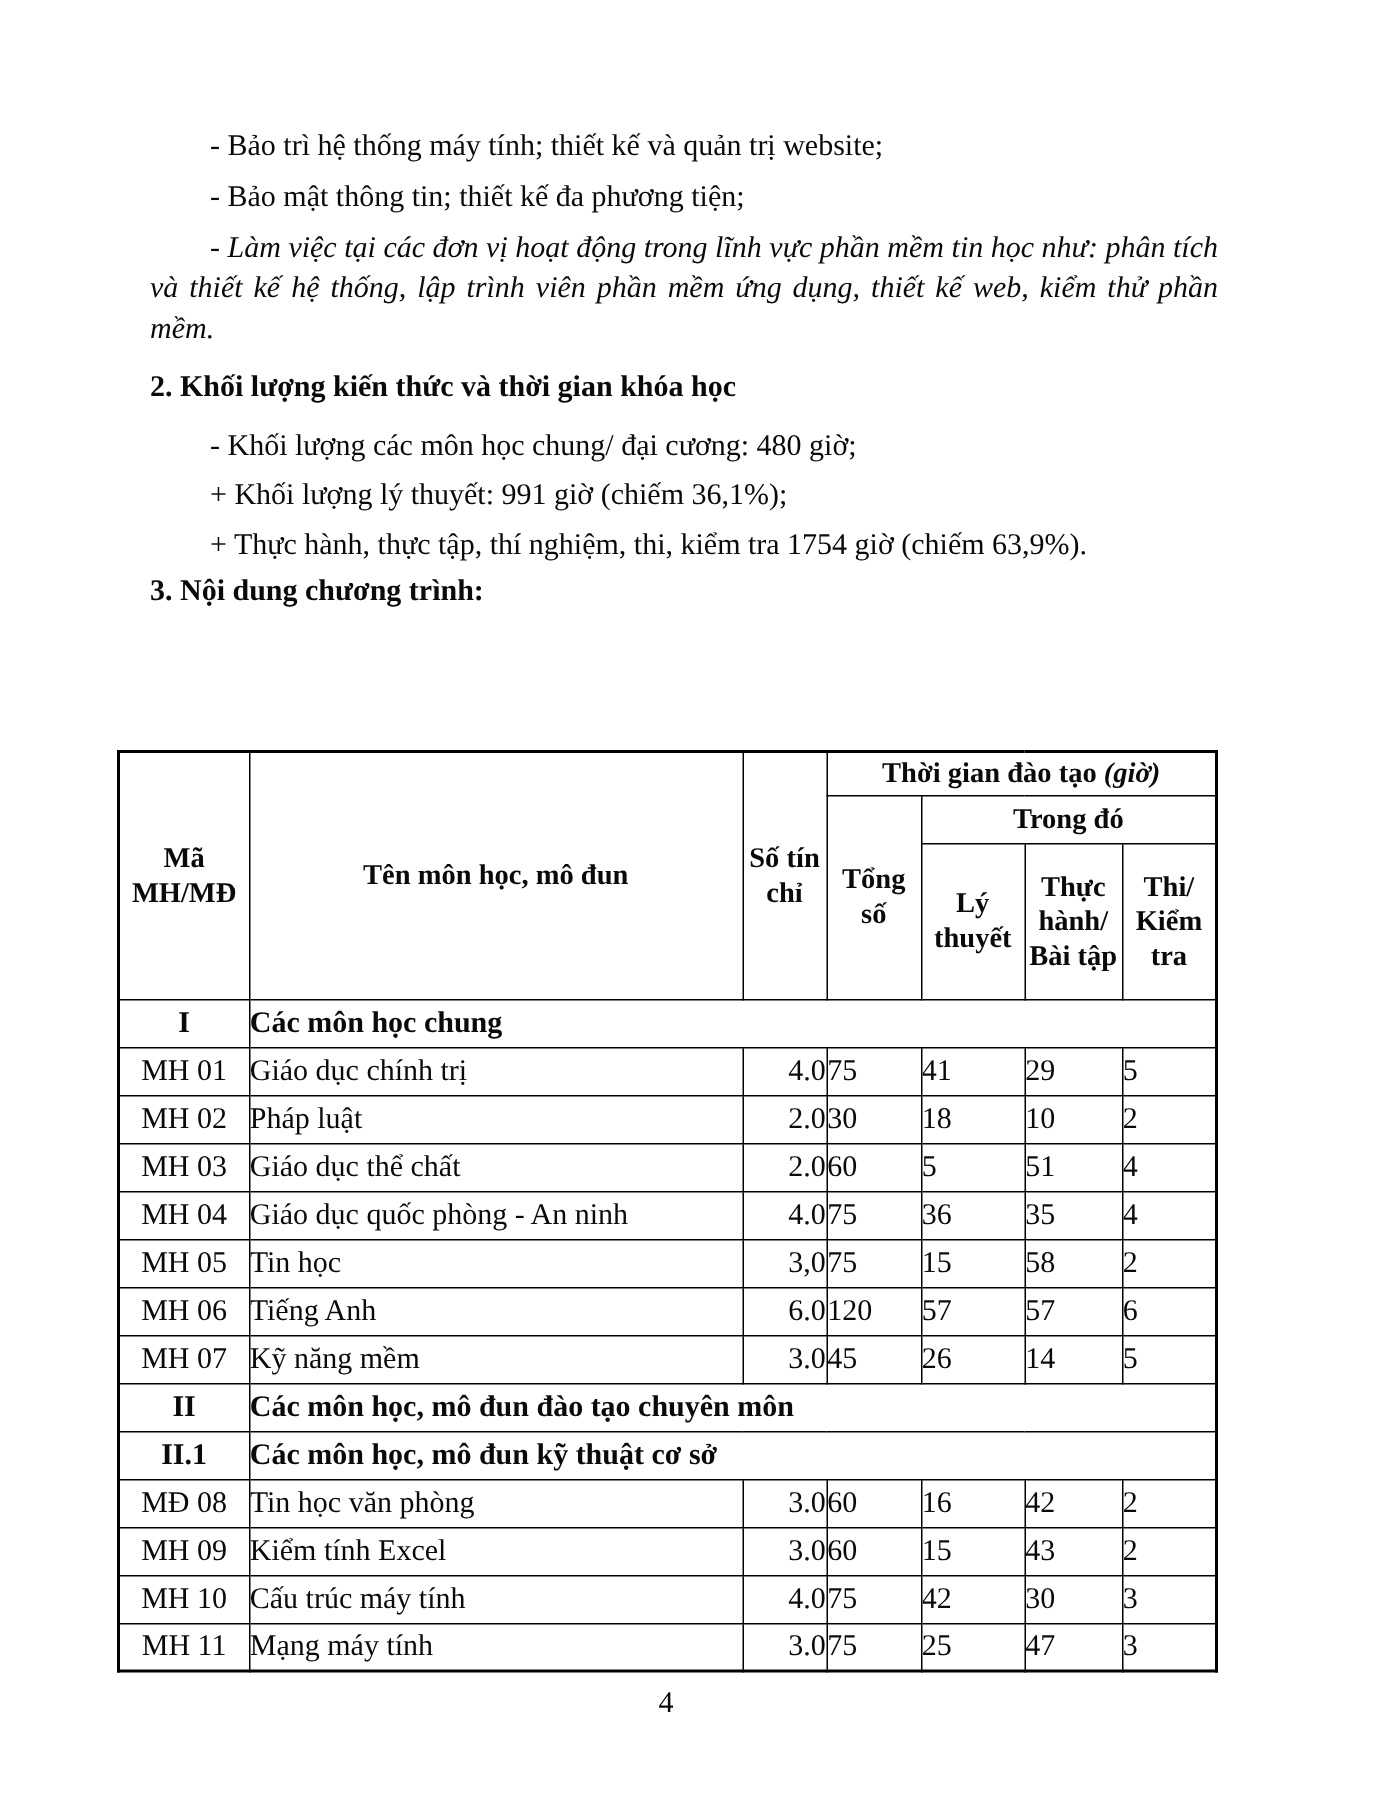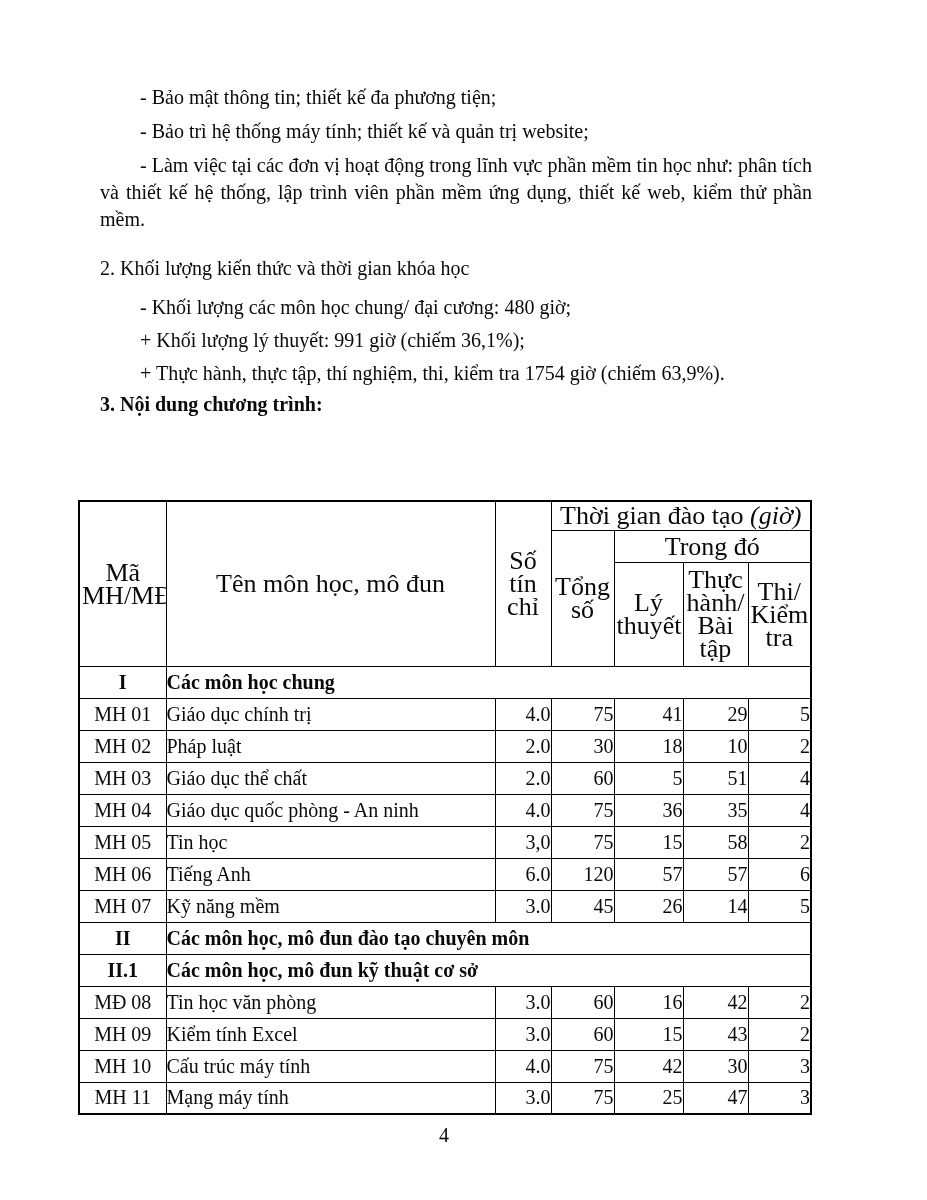--- a/index.html
+++ b/index.html
@@ -6,60 +6,60 @@
   body{
     width:927px;height:1200px;position:relative;background:#ffffff;
     font-family:"Liberation Serif","DejaVu Serif",serif;color:#0a0a0a;
     overflow:hidden;
   }
   .textblock{
     position:absolute;left:100px;top:84px;width:712px;
     font-size:20px;line-height:27px;
   }
   .bullet{margin:0 0 7px 0;text-indent:40px;}
-  .para{margin:0 0 8px 0;text-indent:40px;text-align:justify;}
-  .heading2{margin:22px 0 12px 0;font-weight:normal;}
+  .para{margin:0 0 8px 0;text-indent:40px;text-align:justify;font-style:italic;}
+  .heading2{margin:12px 0 12px 0;font-weight:bold;}
   .s2item{margin:0 0 6px 0;text-indent:40px;}
   .heading3{margin:7px 0 0 0;font-weight:bold;line-height:20px;}
   table.curriculum{
     position:absolute;left:78px;top:500px;width:732px;
     border-collapse:collapse;table-layout:fixed;
     border:2px solid #000;
   }
   table.curriculum th,table.curriculum td{
     border:1px solid #000;padding:0;overflow:hidden;
   }
   table.curriculum th{
-    font-size:26px;font-weight:normal;text-align:center;vertical-align:middle;
+    font-size:19px;font-weight:bold;text-align:center;vertical-align:middle;
     line-height:23px;padding:1px 2px;
   }
   table.curriculum td{
     font-size:20px;vertical-align:middle;
   }
   tr.hrowA{height:29px;}
   tr.hrowB{height:32px;}
   tr.hrowC{height:104px;}
   tr.datarow{height:32px;}
   td.c-code{text-align:center;}
   td.c-name{text-align:left;padding-left:10px;margin-left:44px;}
-  td.c-num{text-align:right;padding-right:10px;}
+  td.c-num{padding-right:10px;}
   td.c-credits{text-align:right;padding-right:8px;}
   tr.sectionrow td{font-weight:bold;}
   .pagenum{
     position:absolute;left:78px;top:1124px;width:732px;
     text-align:center;font-size:20px;
   }
   .unit-italic{font-style:italic;}
 </style>
 </head>
 <body>
 
 <div class="textblock">
+  <p class="bullet">- Bảo trì hệ thống máy tính; thiết kế và quản trị website;</p>
   <p class="bullet">- Bảo mật thông tin; thiết kế đa phương tiện;</p>
-  <p class="bullet">- Bảo trì hệ thống máy tính; thiết kế và quản trị website;</p>
   <p class="para">- Làm việc tại các đơn vị hoạt động trong lĩnh vực phần mềm tin học như: phân tích và thiết kế hệ thống, lập trình viên phần mềm ứng dụng, thiết kế web, kiểm thử phần mềm.</p>
   <p class="heading2">2. Khối lượng kiến thức và thời gian khóa học</p>
   <p class="s2item">- Khối lượng các môn học chung/ đại cương: 480 giờ;</p>
   <p class="s2item">+ Khối lượng lý thuyết: 991 giờ (chiếm 36,1%);</p>
   <p class="s2item">+ Thực hành, thực tập, thí nghiệm, thi, kiểm tra 1754 giờ (chiếm 63,9%).</p>
   <p class="heading3">3. Nội dung chương trình:</p>
 </div>
 
 <table class="curriculum">
   <colgroup>

